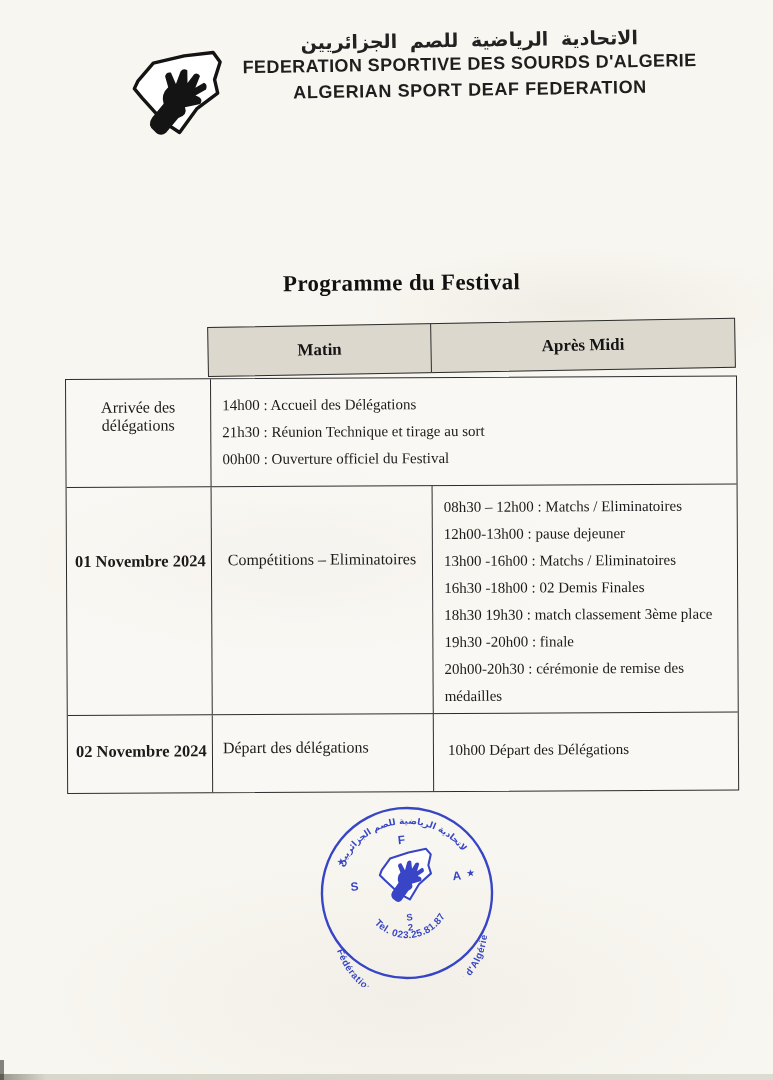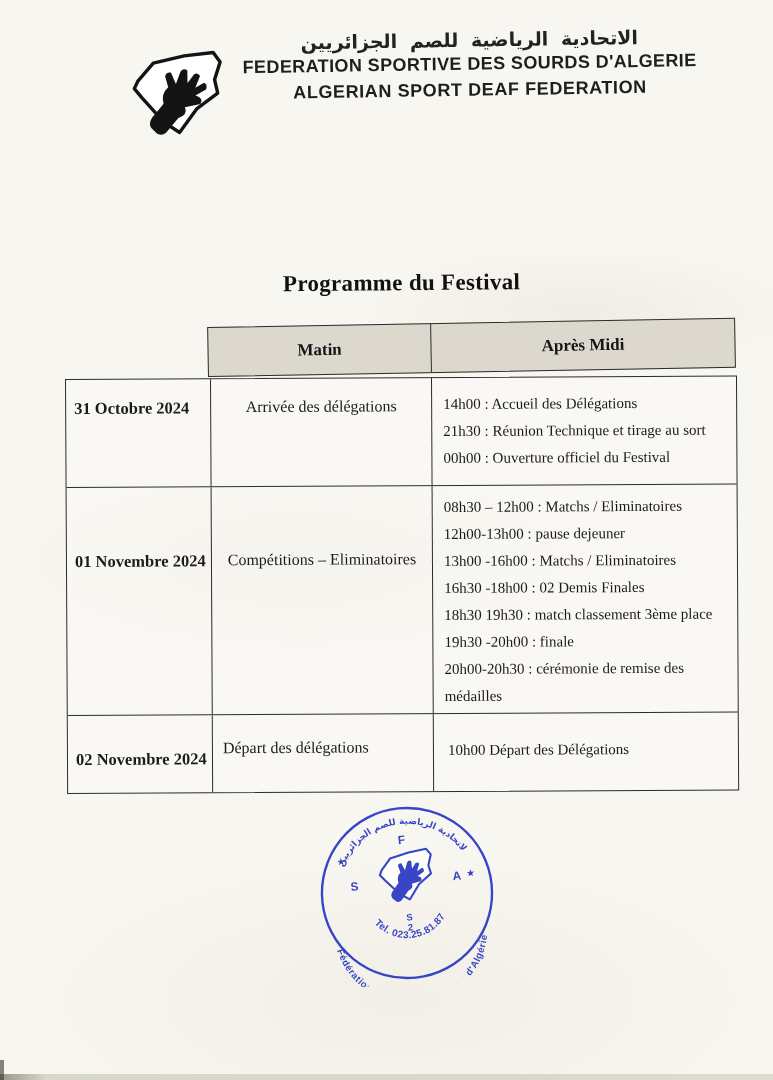--- a/index.html
+++ b/index.html
@@ -52,21 +52,21 @@
   }
   .trow{display:grid;grid-template-columns:144px 221px 1fr;box-sizing:border-box;}
   .trow + .trow{border-top:1.6px solid #2c2c2c;}
   .trow-1{height:107px;} .trow-2{height:228px;} .trow-3{height:78px;}
   .cell{box-sizing:border-box;overflow:visible;}
   .cell + .cell{border-left:1.6px solid #2c2c2c;}
   .date-cell{font-weight:bold;font-size:16.5px;padding-left:8px;white-space:nowrap;}
   .matin-cell{font-size:16px;text-align:center;}
   .trow-1 .date-cell,.trow-1 .matin-cell{padding-top:19px;}
   .trow-2 .date-cell,.trow-2 .matin-cell{padding-top:64px;}
-  .trow-3 .date-cell{padding-top:34px;}
+  .trow-3 .date-cell{padding-top:26px;}
   .trow-3 .matin-cell{padding-top:24px;text-align:left;padding-left:10px;}
   .apres-cell{font-size:15px;padding-left:11px;padding-right:3px;line-height:27px;}
   .trow-1 .apres-cell{padding-top:13px;}
   .trow-2 .apres-cell{padding-top:8px;}
   .trow-3 .apres-cell{padding-top:23px;padding-left:14px;}
   .sched-line{white-space:nowrap;}
   .sched-line.wrap{white-space:normal;}
 
   
   .stamp{
@@ -114,21 +114,20 @@
   <div class="doc-title">Programme du Festival</div>
 
   <div class="thead">
     <div class="hcell">Matin</div>
     <div class="hcell">Après Midi</div>
   </div>
 
   <div class="tbody">
 
     <div class="trow trow-1">
-      <div class="cell date-cell">31 Octobre 2024</div>
       <div class="cell matin-cell">Arrivée des délégations</div>
       <div class="cell apres-cell">
         <div class="sched-line">14h00 : Accueil des Délégations</div>
         <div class="sched-line">21h30 : Réunion Technique et tirage au sort</div>
         <div class="sched-line">00h00 : Ouverture officiel du Festival</div>
       </div>
     </div>
 
     <div class="trow trow-2">
       <div class="cell date-cell">01 Novembre 2024</div>

